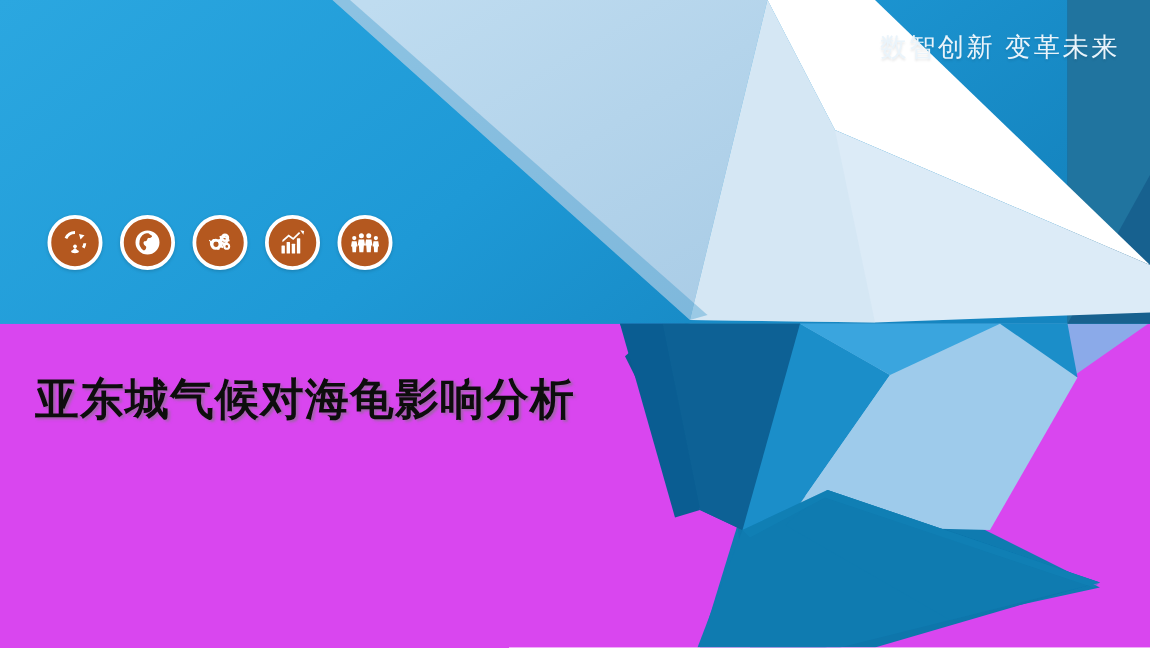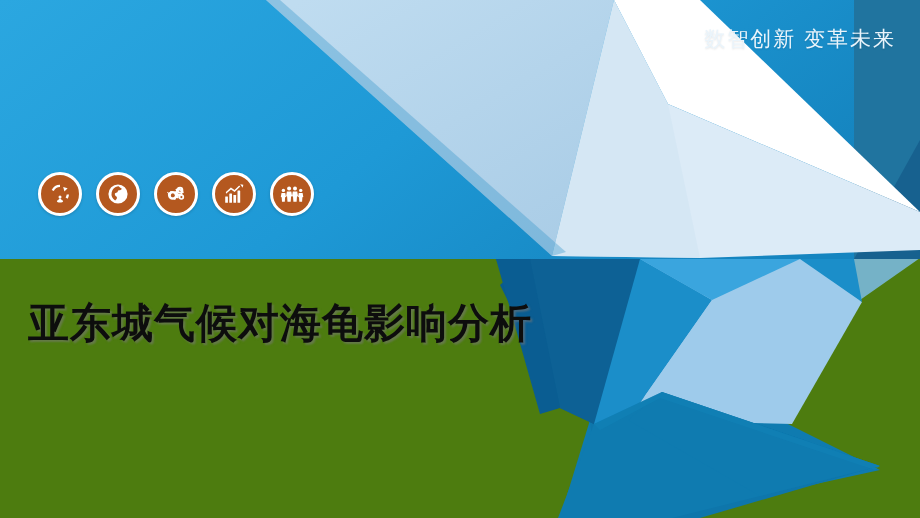--- a/index.html
+++ b/index.html
@@ -10,21 +10,21 @@
   }
   body {
     font-family: "Liberation Sans", "DejaVu Sans", sans-serif;
   }
 
   .slide {
     position: relative;
     width: 920px;
     height: 518px;
     overflow: hidden;
-    background: #4d7c0f;
+    background: #d946ef;
   }
 
   
   .bg-art {
     position: absolute;
     inset: 0;
     width: 920px;
     height: 518px;
     display: block;
   }
@@ -71,21 +71,21 @@
     width: 24px;
     height: 24px;
     fill: #ffffff;
   }
 
   
   .title {
     position: absolute;
     left: 28px;
     top: 296px;
-    font-size: 41px;
+    font-size: 35px;
     font-weight: bold;
     color: #0d0d0d;
     letter-spacing: 1px;
     white-space: nowrap;
     text-shadow: 2px 2px 2px rgba(120,120,120,0.55);
   }
 </style>
 </head>
 <body>
 

